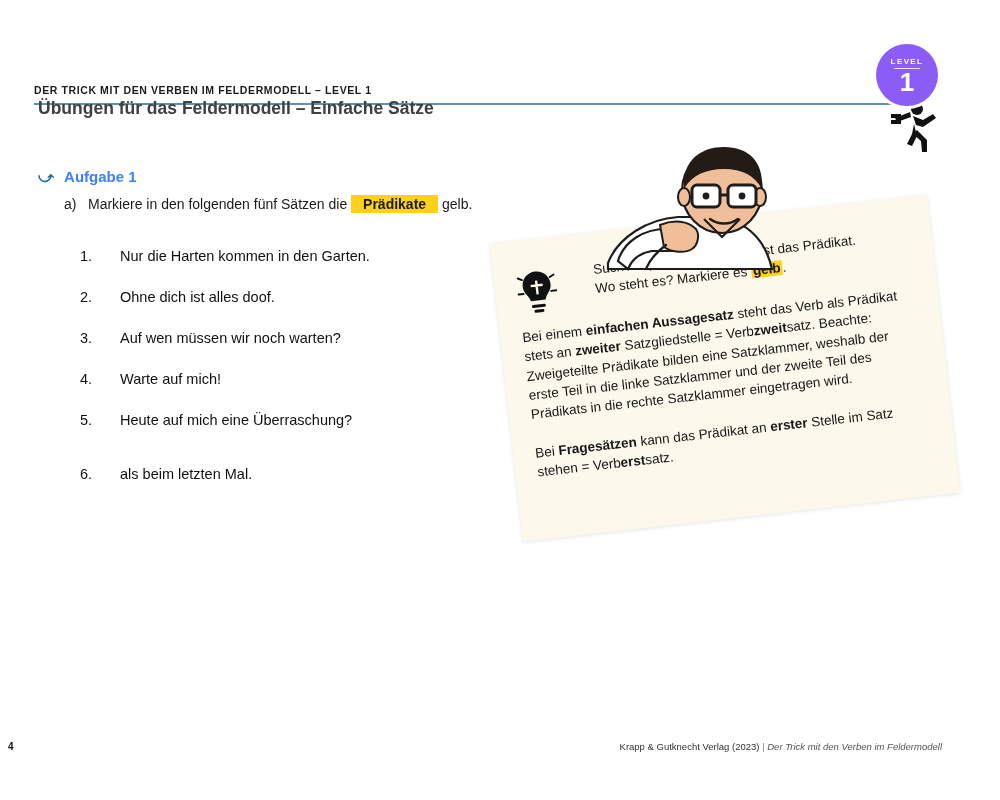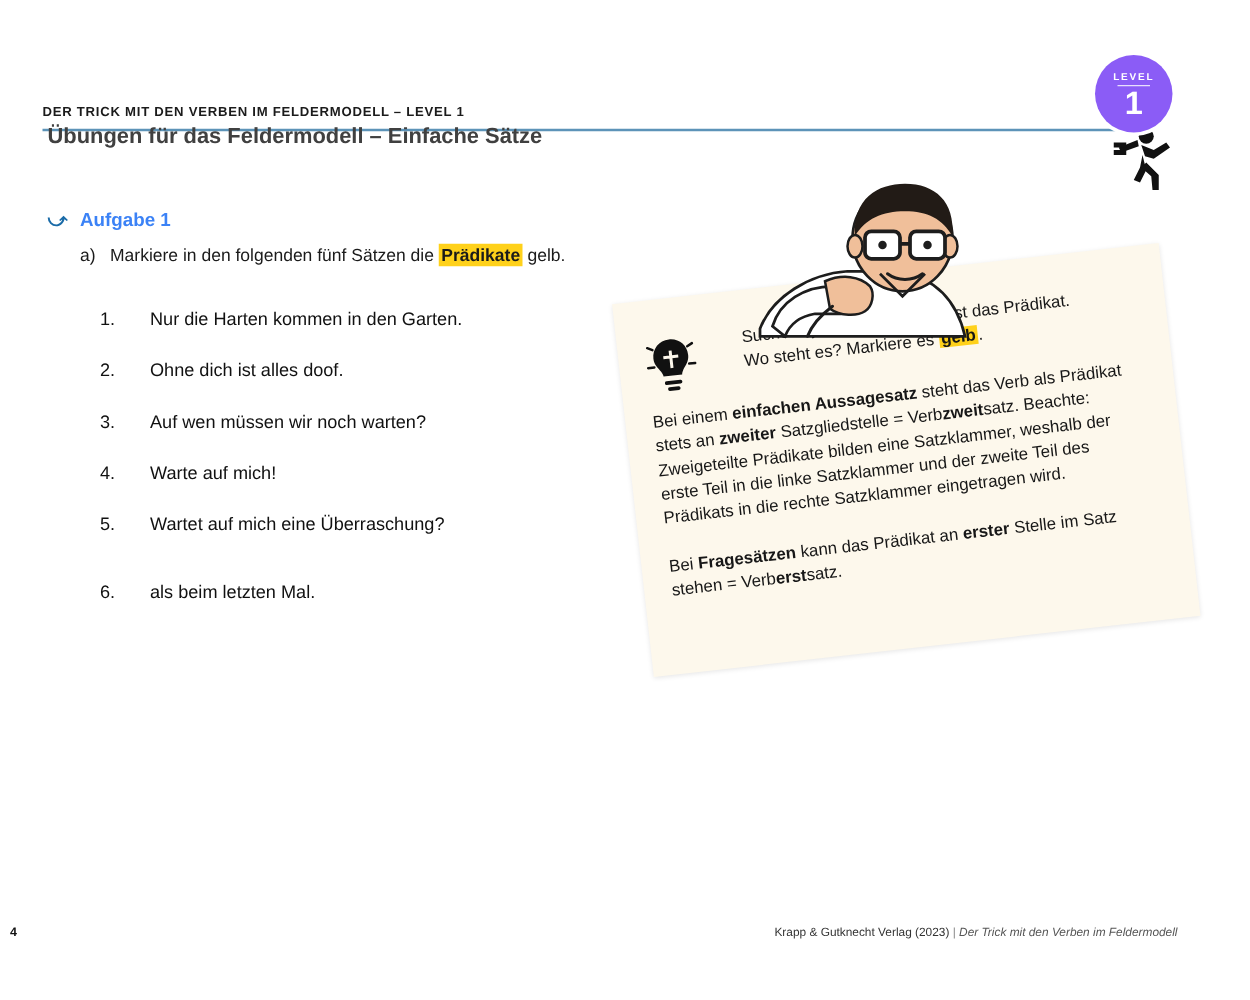--- a/index.html
+++ b/index.html
@@ -113,21 +113,21 @@
     left: 64px;
     top: 196px;
     font-size: 14px;
     display: flex;
     gap: 8px;
     align-items: baseline;
   }
   .subtask .marker { width: 16px; }
   .hl {
     background: #ffd11a;
-    padding: 1px 2px;
+    padding: 1px 12px;
     font-weight: bold;
   }
 
   
   .sentences {
     position: absolute;
     left: 80px;
     top: 248px;
     width: 430px;
   }
@@ -281,21 +281,21 @@
   <div class="sentence">
     <span class="num">3.</span>
     <span class="txt">Auf wen müssen wir noch warten?</span>
   </div>
   <div class="sentence">
     <span class="num">4.</span>
     <span class="txt">Warte auf mich!</span>
   </div>
   <div class="sentence">
     <span class="num">5.</span>
-    <span class="txt">Wartet auf mich eine Überraschung?</span>
+    <span class="txt">Heute auf mich eine Überraschung?</span>
   </div>
   <div class="sentence">
     <span class="num">6.</span>
     <span class="txt">
       <span class="line2">als beim letzten Mal.</span>
     </span>
   </div>
 </div>
 
 <div class="note-card"></div>

